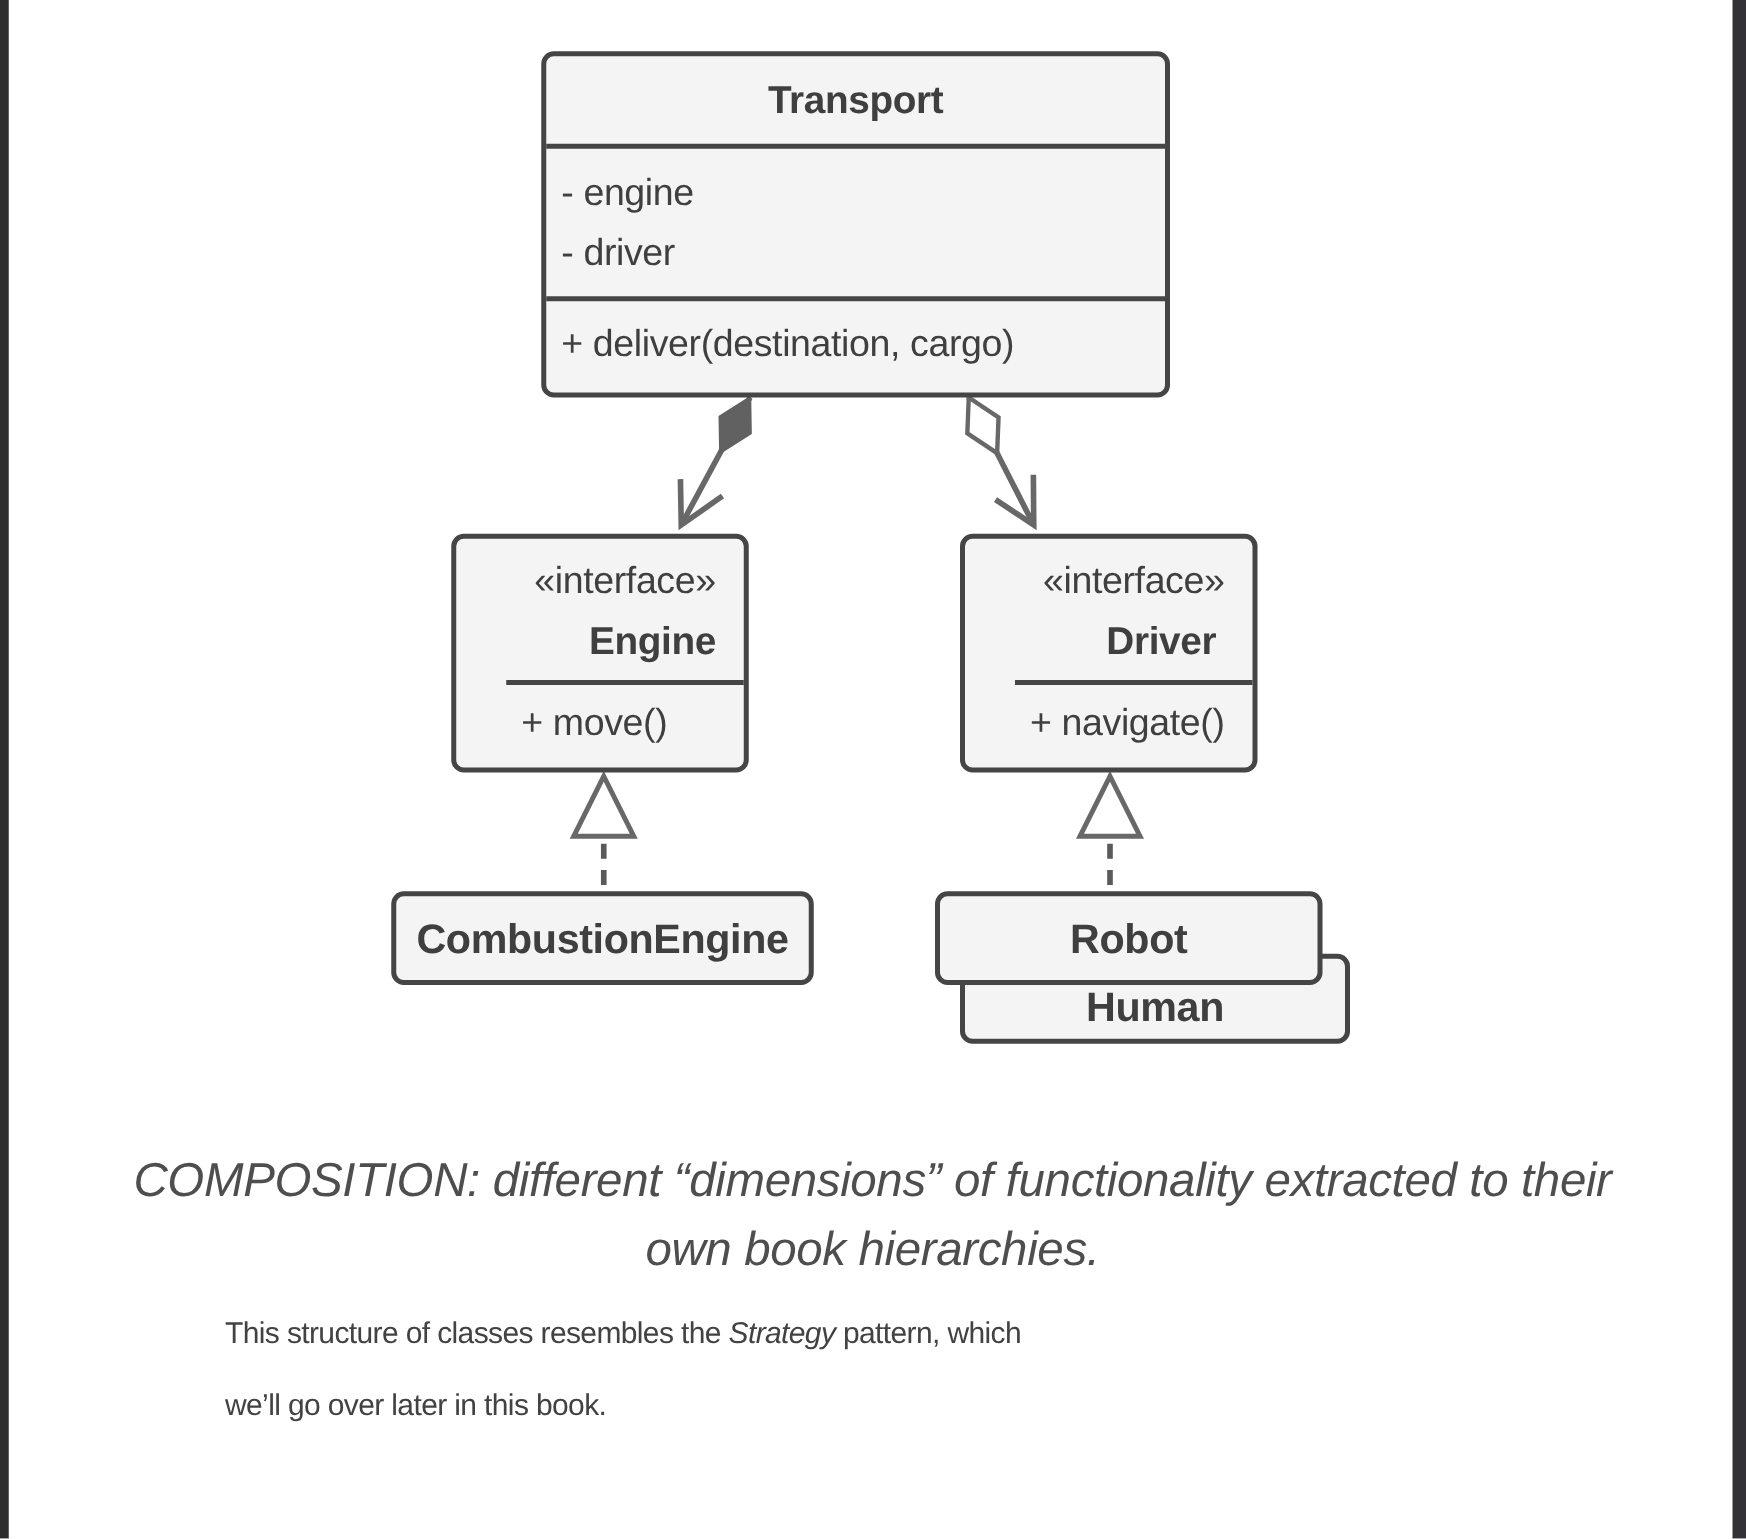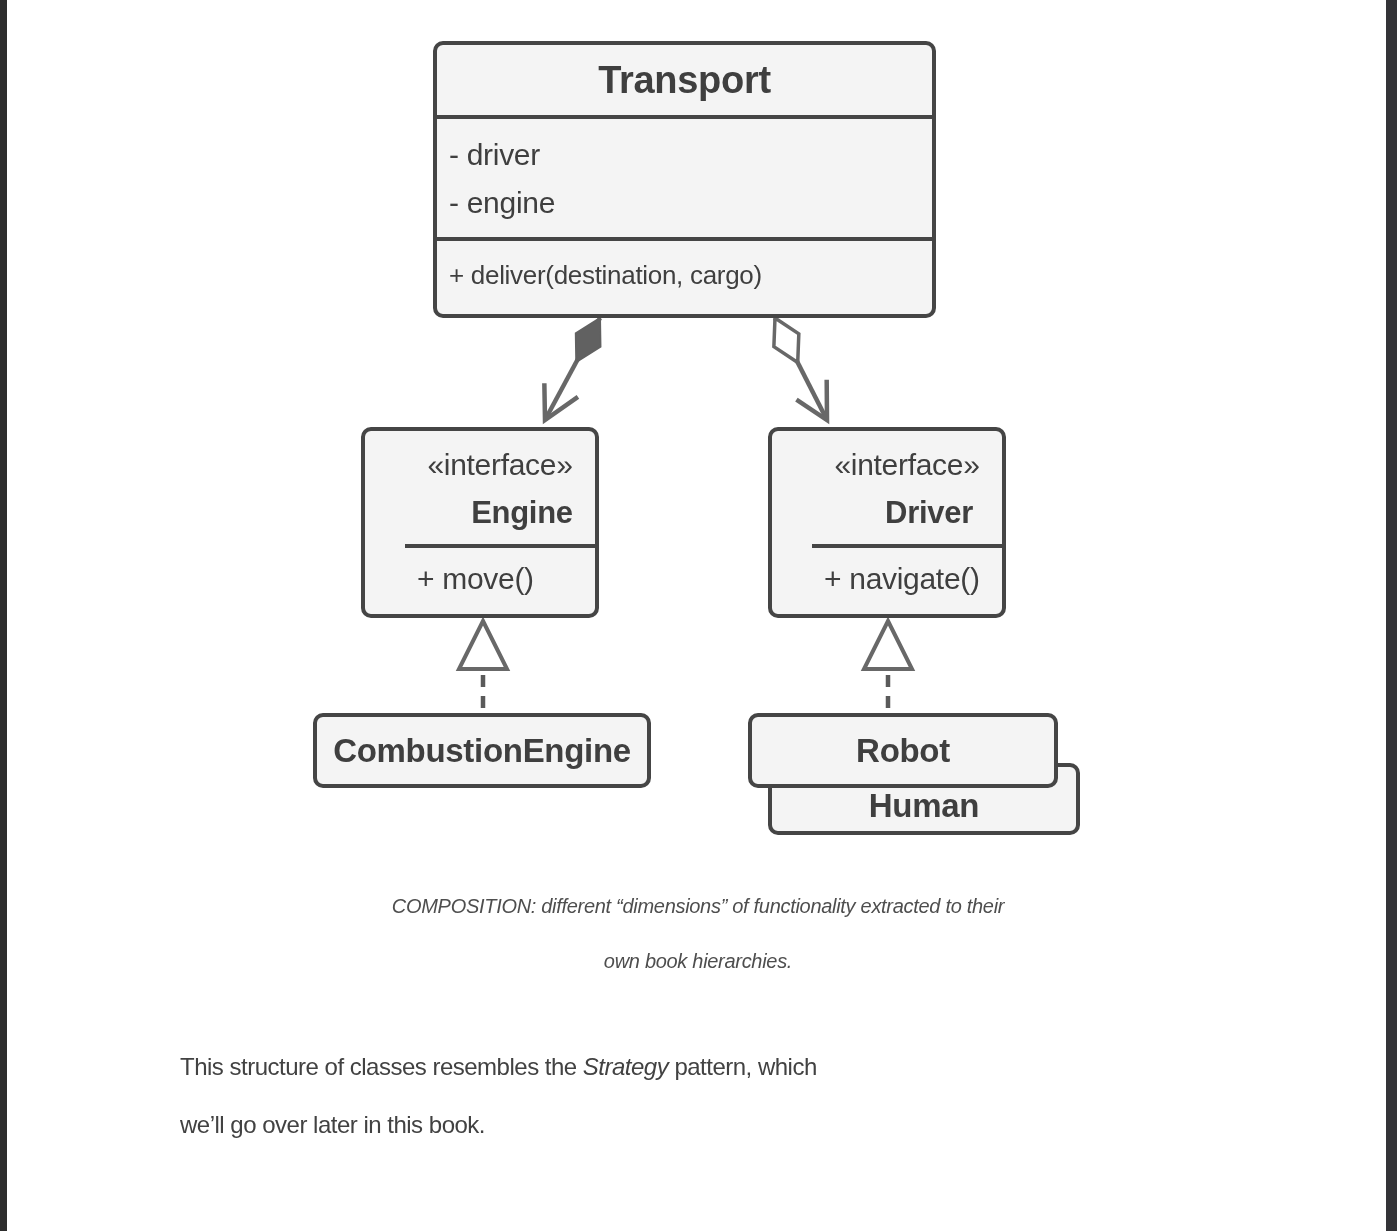--- a/index.html
+++ b/index.html
@@ -15,28 +15,28 @@
   .svg-layer { position:absolute; left:0; top:0; width:1397px; height:1231px; pointer-events:none; }
 
   .uml-box {
     position:absolute; background:#f4f4f4; border:4px solid #454545; border-radius:10px;
     color:#3f3f3f; letter-spacing:-0.3px;
   }
   #box-transport { left:433px; top:41px; width:503px; height:277px; }
   #box-transport .uml-title {
     height:74px; border-bottom:4px solid #454545;
     display:flex; align-items:center; justify-content:center;
-    font-weight:bold; font-size:38px;
+    font-weight:bold; font-size:31px;
   }
   #box-transport .uml-fields {
     height:122px; border-bottom:4px solid #454545;
     padding:12px 0 0 12px; font-size:30px; line-height:48px;
   }
   #box-transport .uml-methods {
-    height:69px; display:flex; align-items:center; padding-left:12px; font-size:26px;
+    height:69px; display:flex; align-items:center; padding-left:12px; font-size:30px;
   }
 
   .iface-box { width:238px; height:191px; top:427px;padding-left:40px; }
   #box-engine { left:361px; }
   #box-driver { left:768px; }
   .iface-box .uml-header {
     height:117px; border-bottom:4px solid #454545;
     text-align:center; padding-top:10px; font-size:30px; line-height:48px;
   }
   .iface-box .uml-header .uml-name { font-weight:bold; font-size:31px;margin-left:44px; }
@@ -50,22 +50,22 @@
     font-weight:bold; font-size:33px; color:#3f3f3f; letter-spacing:-0.3px;
   }
   .impl-front { z-index:3; }
   .impl-back  { z-index:2; padding-top:14px; }
   #box-combustion { left:313px; top:713px; width:338px; height:75px; }
   #box-electric   { left:340px; top:763px; width:334px; height:72px; }
   #box-robot      { left:748px; top:713px; width:310px; height:75px; }
   #box-human      { left:768px; top:763px; width:312px; height:72px; }
 
   .caption {
-    position:absolute; left:98px; top:879px; width:1200px;
-    text-align:center; font-style:italic; font-size:20px; line-height:55px;
+    position:absolute; left:98px; top:918px; width:1200px;
+    text-align:center; font-style:italic; font-size:38px; line-height:55px;
     color:#4e4e4e; letter-spacing:-0.3px;
   }
   .bodytext {
     position:absolute; left:180px; top:1038px; width:1190px;
     font-size:24px; line-height:58px; color:#424242; letter-spacing:-0.5px;
   }
 </style>
 </head>
 <body>
 
@@ -98,22 +98,22 @@
     </g>
     <g>
       <path d="M 888 621 L 912 669 L 864 669 Z" fill="#ffffff" stroke="#686868" stroke-width="4"></path>
       <line x1="888" y1="675" x2="888" y2="712" stroke="#5a5a5a" stroke-width="4.5" stroke-dasharray="12 9"></line>
     </g>
   </svg>
 
   <div class="uml-box" id="box-transport">
     <div class="uml-title">Transport</div>
     <div class="uml-fields">
+      <div>- engine</div>
       <div>- driver</div>
-      <div>- engine</div>
     </div>
     <div class="uml-methods">
       <div>+ deliver(destination, cargo)</div>
     </div>
   </div>
 
   <div class="uml-box iface-box" id="box-engine">
     <div class="uml-header">
       <div class="stereotype">«interface»</div>
       <div class="uml-name">Engine</div>

